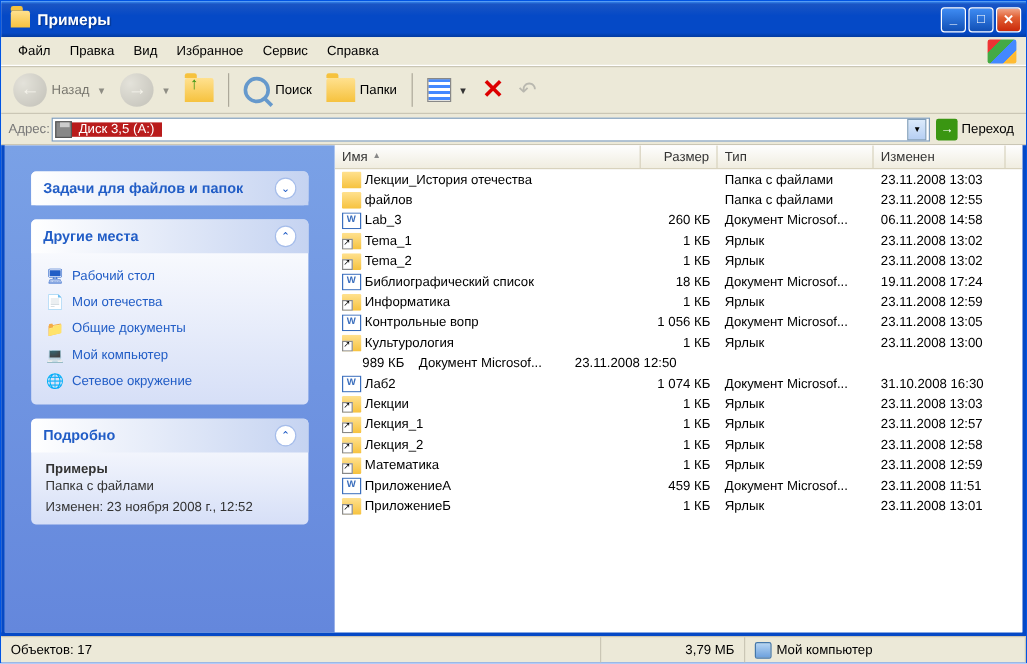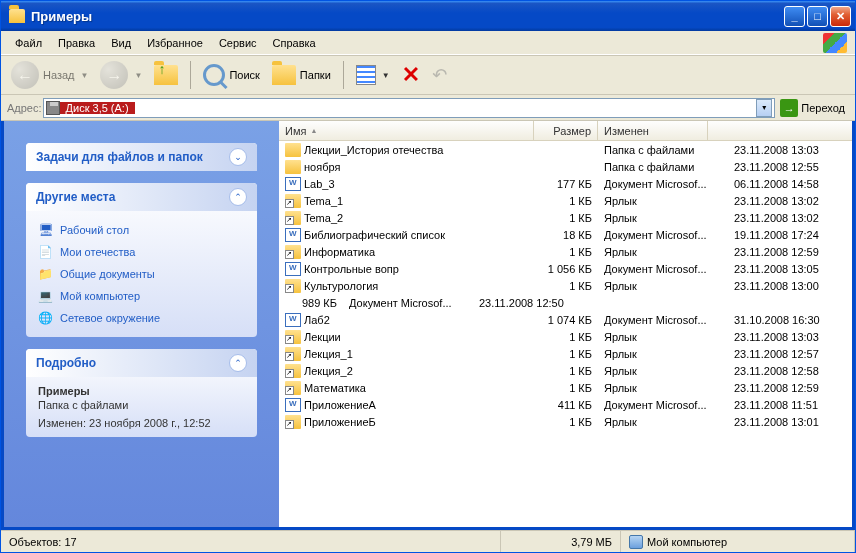--- a/index.html
+++ b/index.html
@@ -214,47 +214,48 @@
       </div>
     </div>
 
     <div class="filelist">
       <div class="cols">
         <div class="col col-name">
             <span>Имя</span>
             <span class="sort-ind">▲</span>
           </div>
         <div class="col col-size">Размер</div>
+        <div class="col col-type">Тип</div>
         <div class="col col-mod">Изменен</div>
       </div>
       <div class="rows" id="rows">
           <div class="row">
             <div class="cell cell-name">
               <div class="f-ic folder"></div>
               <span>Лекции_История отечества</span>
             </div>
             <div class="cell cell-size"></div>
             <div class="cell cell-type">Папка с файлами</div>
             <div class="cell cell-mod">23.11.2008 13:03</div>
           </div>
           <div class="row">
             <div class="cell cell-name">
               <div class="f-ic folder"></div>
-              <span>ноября</span>
+              <span>файлов</span>
             </div>
             <div class="cell cell-size"></div>
             <div class="cell cell-type">Папка с файлами</div>
             <div class="cell cell-mod">23.11.2008 12:55</div>
           </div>
           <div class="row">
             <div class="cell cell-name">
               <div class="f-ic word"></div>
               <span>Lab_3</span>
             </div>
-            <div class="cell cell-size">177 КБ</div>
+            <div class="cell cell-size">260 КБ</div>
             <div class="cell cell-type">Документ Microsof...</div>
             <div class="cell cell-mod">06.11.2008 14:58</div>
           </div>
           <div class="row">
             <div class="cell cell-name">
               <div class="f-ic shortcut"></div>
               <span>Tema_1</span>
             </div>
             <div class="cell cell-size">1 КБ</div>
             <div class="cell cell-type">Ярлык</div>
@@ -353,21 +354,21 @@
             </div>
             <div class="cell cell-size">1 КБ</div>
             <div class="cell cell-type">Ярлык</div>
             <div class="cell cell-mod">23.11.2008 12:59</div>
           </div>
           <div class="row">
             <div class="cell cell-name">
               <div class="f-ic word"></div>
               <span>ПриложениеА</span>
             </div>
-            <div class="cell cell-size">411 КБ</div>
+            <div class="cell cell-size">459 КБ</div>
             <div class="cell cell-type">Документ Microsof...</div>
             <div class="cell cell-mod">23.11.2008 11:51</div>
           </div>
           <div class="row">
             <div class="cell cell-name">
               <div class="f-ic shortcut"></div>
               <span>ПриложениеБ</span>
             </div>
             <div class="cell cell-size">1 КБ</div>
             <div class="cell cell-type">Ярлык</div>

